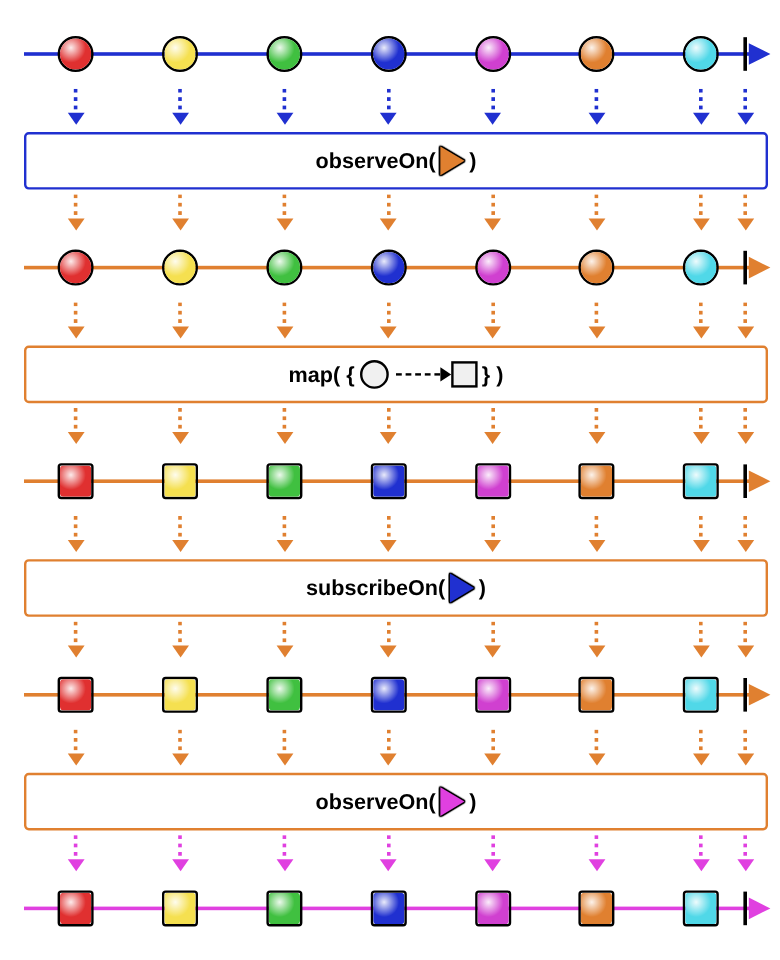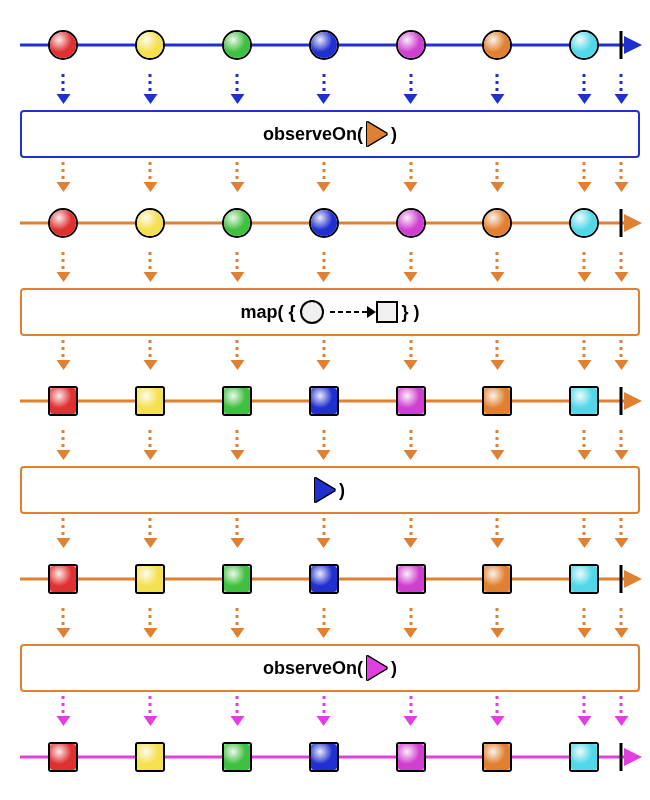--- a/index.html
+++ b/index.html
@@ -293,20 +293,21 @@
       <div class="flow-arrow" style="left: 7%;"></div>
       <div class="flow-arrow" style="left: 21%;"></div>
       <div class="flow-arrow" style="left: 35%;"></div>
       <div class="flow-arrow" style="left: 49%;"></div>
       <div class="flow-arrow" style="left: 63%;"></div>
       <div class="flow-arrow" style="left: 77%;"></div>
       <div class="flow-arrow" style="left: 91%;"></div>
       <div class="flow-arrow" style="left: 97%;"></div>
     </div>
     <div class="operator-box" style="border-color: rgb(224, 128, 48);">
+      <span>subscribeOn(</span>
       <span class="tri-icon" style="border-left-color: rgb(32, 48, 208);"></span>
       <span>)</span>
     </div>
     <div class="flow-arrows" style="color: rgb(224, 128, 48);">
       <div class="flow-arrow" style="left: 7%;"></div>
       <div class="flow-arrow" style="left: 21%;"></div>
       <div class="flow-arrow" style="left: 35%;"></div>
       <div class="flow-arrow" style="left: 49%;"></div>
       <div class="flow-arrow" style="left: 63%;"></div>
       <div class="flow-arrow" style="left: 77%;"></div>

